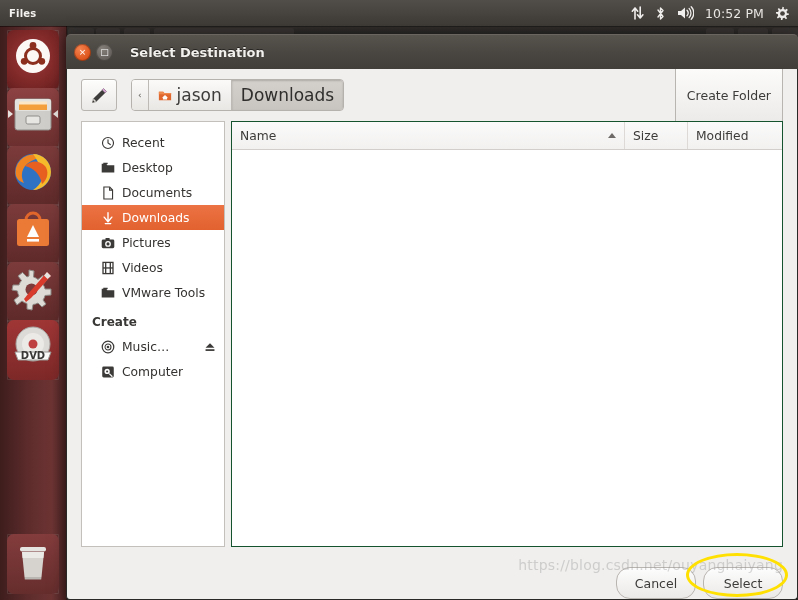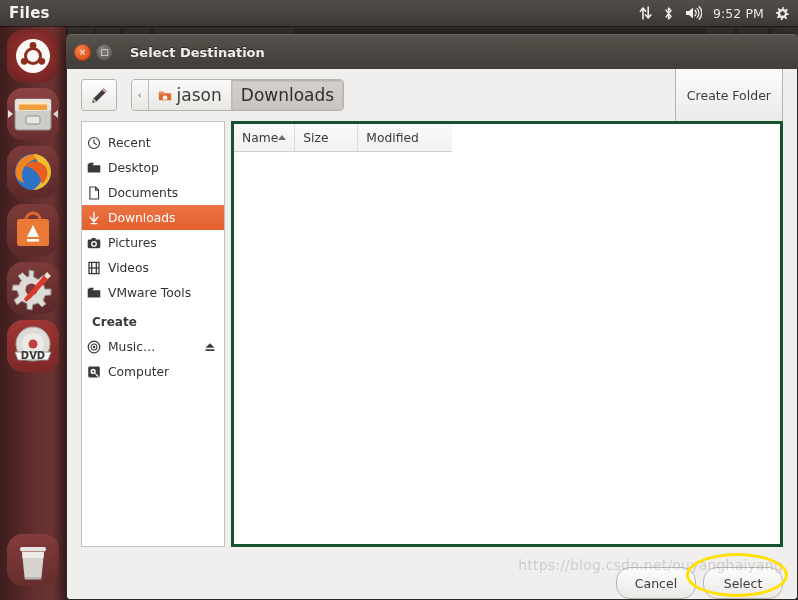--- a/index.html
+++ b/index.html
@@ -52,21 +52,21 @@
     width: 798px;
     height: 26px;
     background: linear-gradient(to bottom, #514d48 0%, #46423d 55%, #3e3a36 100%);
     color: #ffffff;
     display: flex;
     align-items: center;
     z-index: 40;
     box-shadow: 0 1px 0 rgba(0,0,0,0.45);
   }
   #panel-app-name {
-    font-size: 15px;
+    font-size: 10px;
     font-weight: bold;
     margin-left: 9px;
     letter-spacing: 0.2px;
     color: #f4f2f0;
   }
   #panel-indicators {
     margin-left: auto;
     display: flex;
     align-items: center;
     gap: 11px;
@@ -91,22 +91,22 @@
     width: 66px;
     height: 574px;
     background: linear-gradient(to right, #3e1d1d 0%, #5d2b2b 42%, #6e3434 78%, #4c2424 100%);
     z-index: 35;
     border-right: 1px solid #2e1616;
   }
   .launcher-item {
     position: absolute;
     left: 7px;
     width: 52px;
-    height: 52px;
-    border-radius: 16px;
+    height: 60px;
+    border-radius: 1px;
     overflow: hidden;
     box-shadow: inset 0 0 0 1px rgba(255,255,255,0.10);
   }
   .li-bg {
     position: absolute;
     inset: 0;
     border-radius: 7px;
   }
   .launcher-arrow-l, .launcher-arrow-r {
     position: absolute;
@@ -259,21 +259,21 @@
     font-size: 12px;
     font-weight: bold;
     color: #3a3836;
     padding: 5px 9px 5px 10px;
   }
   .sb-item {
     display: flex;
     align-items: center;
     gap: 7px;
     height: 25px;
-    padding: 0 8px 0 4px;
+    padding: 0 8px 0 18px;
     font-size: 12.3px;
     color: #353331;
     position: relative;
   }
   .sb-item.selected {
     background: linear-gradient(to bottom, #ec7344, #e2612f);
     color: #ffffff;
   }
   .sb-icon {
     width: 15px;
@@ -294,23 +294,23 @@
     width: 12px;
     height: 12px;
     display: flex;
     align-items: center;
     justify-content: center;
   }
 
   #file-pane {
     flex: 1;
     background: #ffffff;
-    border: 3px solid #14532d;
-    display: flex;
-    flex-direction: row;
+    border: 1px solid #14532d;
+    display: flex;
+    flex-direction: column;
     min-width: 0;
   }
   #file-header {
     display: flex;
     height: 27px;
     flex: none;
     background: linear-gradient(to bottom, #fbfafa, #f2f1f0);
     border-bottom: 1px solid #d2cecb;
   }
   .fh-cell {
@@ -415,21 +415,21 @@
       </svg>
     </span>
     <span class="panel-ind">
       <svg width="17" height="14" viewBox="0 0 17 14">
         <path d="M1 5 L4 5 L8 1.6 L8 12.4 L4 9 L1 9 Z" fill="#f0eeec"></path>
         <path d="M10 4.3 A4 4 0 0 1 10 9.7" stroke="#f0eeec" stroke-width="1.3" fill="none" stroke-linecap="round"></path>
         <path d="M12.1 2.4 A6.6 6.6 0 0 1 12.1 11.6" stroke="#f0eeec" stroke-width="1.3" fill="none" stroke-linecap="round"></path>
         <path d="M14.2 0.7 A9 9 0 0 1 14.2 13.3" stroke="#f0eeec" stroke-width="1.3" fill="none" stroke-linecap="round"></path>
       </svg>
     </span>
-    <span id="panel-clock">9:52 PM</span>
+    <span id="panel-clock">10:52 PM</span>
     <span class="panel-ind">
       <svg width="15" height="15" viewBox="0 0 16 16">
         <path d="M8 0.9 L9.5 1.2 L9.3 3.3 A4.9 4.9 0 0 1 10.8 4.1 L12.6 3 L13.7 4.3 L12.3 5.9 A4.9 4.9 0 0 1 12.7 7.6 L14.8 8.1 L14.6 9.7 L12.5 9.7 A4.9 4.9 0 0 1 11.7 11.2 L12.9 13 L11.6 14 L10.1 12.5 A4.9 4.9 0 0 1 8.3 13 L7.9 15 L6.3 14.9 L6.3 12.8 A4.9 4.9 0 0 1 4.8 12 L3 13.2 L2 11.9 L3.4 10.3 A4.9 4.9 0 0 1 3 8.6 L1 8.1 L1.1 6.5 L3.2 6.5 A4.9 4.9 0 0 1 4 5 L2.9 3.2 L4.2 2.2 L5.7 3.7 A4.9 4.9 0 0 1 7.5 3.2 Z" fill="#eeecea"></path>
         <circle cx="8" cy="8" r="2.5" fill="#46423d"></circle>
       </svg>
     </span>
   </div>
 </div>
 
 <div id="launcher">

